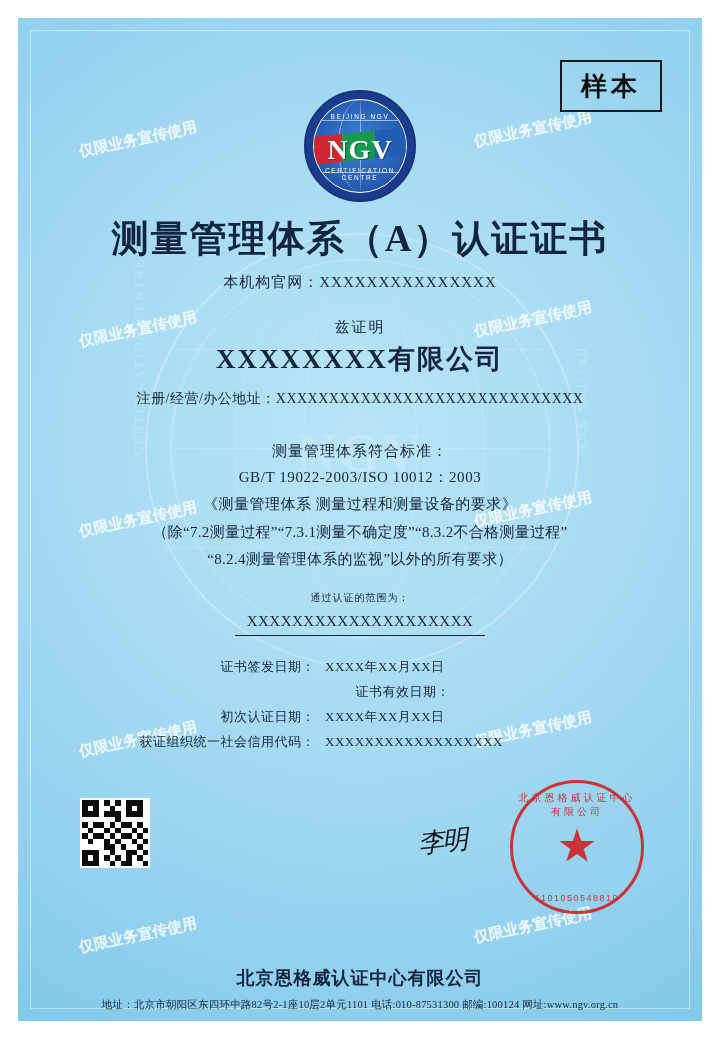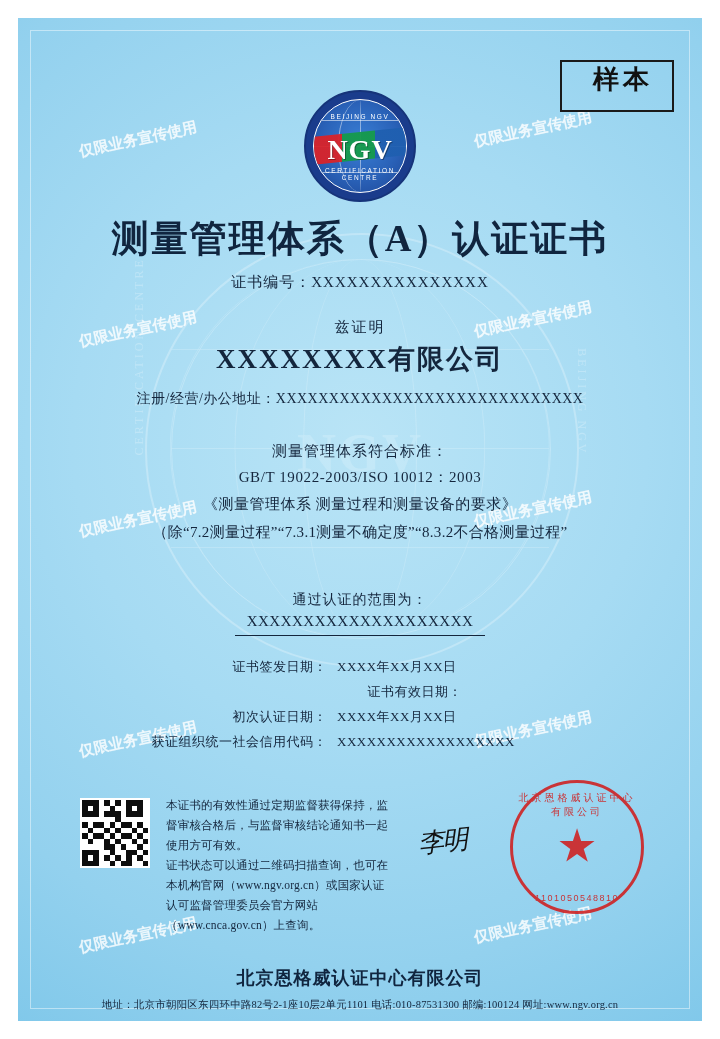--- a/index.html
+++ b/index.html
@@ -117,28 +117,28 @@
     font-size: 15px;
     font-weight: bold;
     white-space: nowrap;
     transform: rotate(-12deg);
     text-shadow: 0 0 1px rgba(255,255,255,0.4);
   }
 
   
   .sample-box {
     position: absolute;
-    right: 28px;
+    right: 40px;
     top: 42px;
     width: 98px;
     height: 48px;
     border: 2px solid #1a1a1a;
     display: flex;
+    align-items: center;
     justify-content: center;
-    padding-left: 12px;
   }
   .sample-text {
     font-family: "Liberation Serif", serif;
     font-size: 26px;
     font-weight: bold;
     color: #111;
     letter-spacing: 4px;
   }
 
   
@@ -275,21 +275,21 @@
     font-size: 15px;
     letter-spacing: 0.3px;
   }
   .exclusion2 {
     top: 532px;
     font-size: 15px;
     letter-spacing: 0.3px;
   }
   .scope-label {
     top: 573px;
-    font-size: 14px;
+    font-size: 10px;
     letter-spacing: 1px;
   }
   .scope-value {
     top: 595px;
     font-size: 15px;
     letter-spacing: 0.5px;
   }
   .scope-rule {
     position: absolute;
     left: 50%;
@@ -298,21 +298,20 @@
     width: 250px;
     border-top: 1px solid #14263d;
   }
 
   
   .dates {
     position: absolute;
     left: 0;
     top: 640px;
     width: 100%;
-    padding-left: 12px;
   }
   .date-row {
     display: flex;
     justify-content: center;
     align-items: baseline;
     margin-bottom: 7px;
     font-size: 13px;
     color: #14263d;
   }
   .date-label {
@@ -489,35 +488,36 @@
         <div class="band"></div>
         <div class="ngv">NGV</div>
         <div class="arc-top">BEIJING  NGV</div>
         <div class="arc-bottom">CERTIFICATION  CENTRE</div>
       </div>
     </div>
 
     <div class="title">测量管理体系（A）认证证书</div>
 
     <div class="center-line cert-no">
-      <span>证书编号：</span><span>XXXXXXXXXXXXXXX</span>
+      <span>本机构官网：</span><span>XXXXXXXXXXXXXXX</span>
     </div>
 
     <div class="center-line hereby">兹证明</div>
 
     <div class="center-line company">XXXXXXXX有限公司</div>
 
     <div class="center-line standard-label">测量管理体系符合标准：</div>
 
     <div class="center-line address">
       <span>注册/经营/办公地址：</span><span>XXXXXXXXXXXXXXXXXXXXXXXXXXXXX</span>
     </div>
     <div class="center-line standard-code">GB/T 19022-2003/ISO 10012：2003</div>
     <div class="center-line standard-name">《测量管理体系 测量过程和测量设备的要求》</div>
     <div class="center-line exclusion1">（除“7.2测量过程”“7.3.1测量不确定度”“8.3.2不合格测量过程”</div>
+    <div class="center-line exclusion2">“8.2.4测量管理体系的监视”以外的所有要求）</div>
 
     <div class="center-line scope-label">通过认证的范围为：</div>
     <div class="center-line scope-value">XXXXXXXXXXXXXXXXXXXX</div>
     <div class="scope-rule"></div>
 
     <div class="dates">
       <div class="date-row">
         <div class="date-label">证书签发日期：</div>
         <div class="date-value">XXXX年XX月XX日</div>
       </div>
@@ -676,29 +676,20 @@
           <i class="on"></i>
           <i></i>
           <i class="on"></i>
           <i class="on"></i>
           <i></i>
           <i></i>
           <i class="on"></i>
       </div>
     </div>
 
-    <div class="notes">
-      <p>本证书的有效性通过定期监督获得保持，监</p>
-      <p>督审核合格后，与监督审核结论通知书一起</p>
-      <p>使用方可有效。</p>
-      <p>证书状态可以通过二维码扫描查询，也可在</p>
-      <p>本机构官网（www.ngv.org.cn）或国家认证</p>
-      <p>认可监督管理委员会官方网站</p>
-      <p>（www.cnca.gov.cn）上查询。</p>
-    </div>
 
     <div class="signature">李明</div>
 
     <div class="seal">
       <div class="seal-top">北京恩格威认证中心有限公司</div>
       <div class="star">★</div>
       <div class="seal-bottom">1101050548810</div>
     </div>
 
     <div class="org-name">北京恩格威认证中心有限公司</div>

